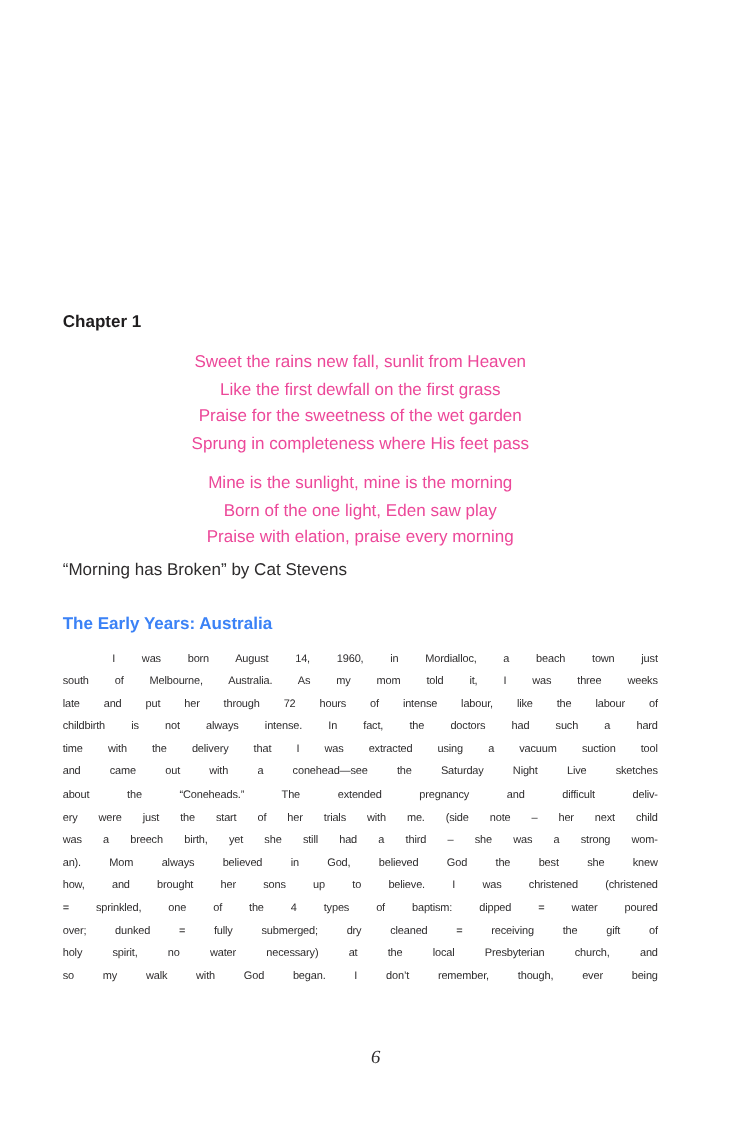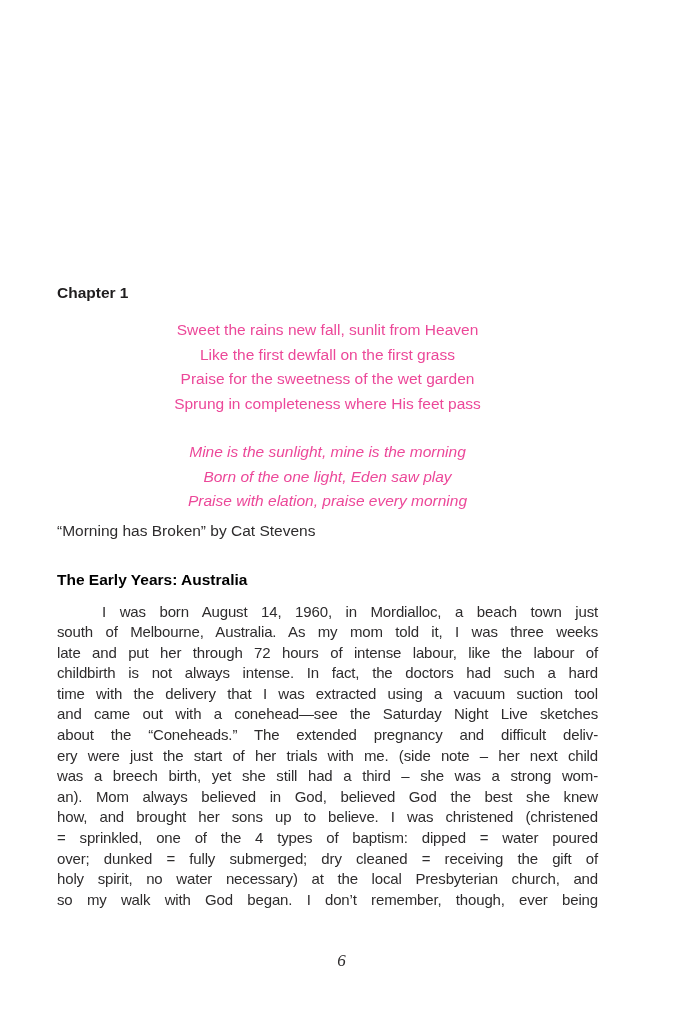--- a/index.html
+++ b/index.html
@@ -30,42 +30,41 @@
     color: #1f1d1e;
   }
   .poem {
     margin-top: 15px;
     text-align: center;
     font-size: 15.5px;
     line-height: 24.5px;
     color: #ec4899;
   }
   .stanza + .stanza {
-    margin-top: 24px;
-    font-style: italic;
+    margin-top: 12px;
   }
   .poem-line {
     white-space: nowrap;
   }
   .attribution {
     margin-top: 6px;
     text-align: left;
     font-size: 15.5px;
     line-height: 21px;
   }
   .section-heading {
     margin: 29px 0 0 0;
     font-size: 15.5px;
     line-height: 20px;
     font-weight: bold;
-    color: #000000;
+    color: #3b82f6;
   }
   .body-paragraph {
     margin-top: 12px;
-    font-size: 15px;
+    font-size: 10px;
     line-height: 20.6px;
     letter-spacing: -0.15px;
     color: #2e2c2d;
   }
   .body-line {
     text-align: justify;
     text-align-last: justify;
   }
   .body-line.first-line {
     text-indent: 45px;

